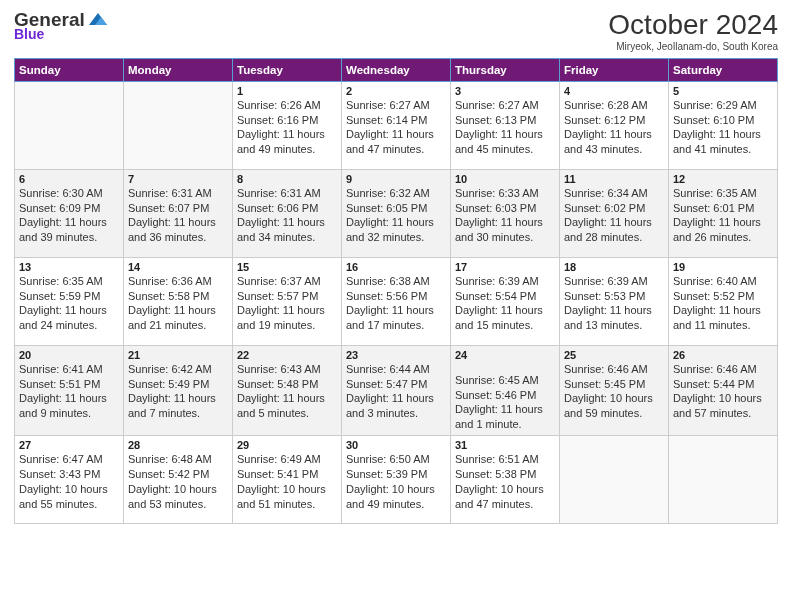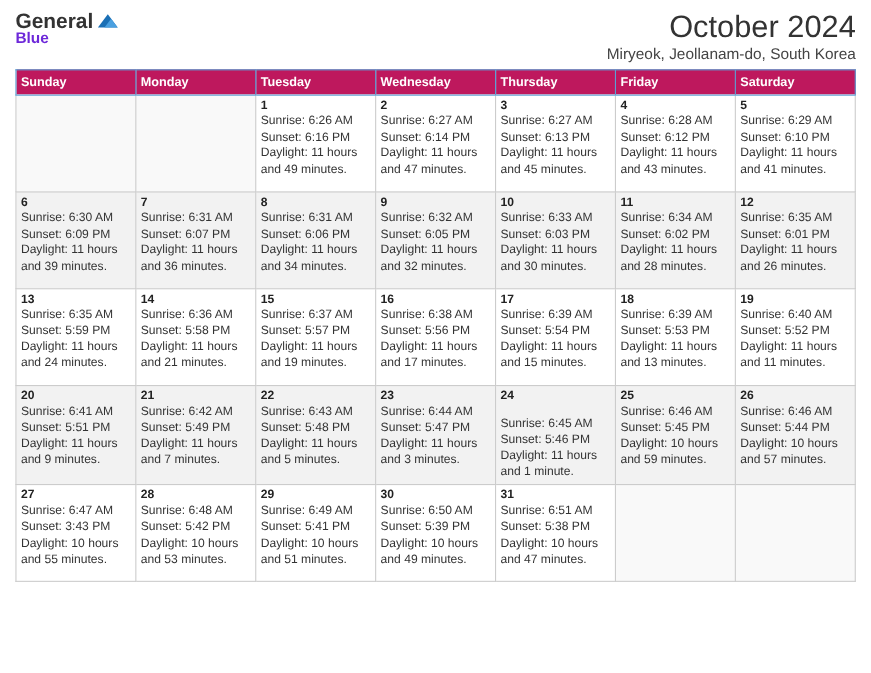--- a/index.html
+++ b/index.html
@@ -31,32 +31,32 @@
     .title-block {
       text-align: right;
     }
     .month-title {
       font-size: 28px;
       font-weight: normal;
       color: #333;
       line-height: 1.1;
     }
     .location {
-      font-size: 14px;
+      font-size: 10px;
       color: #444;
     }
     .calendar {
       flex: 1;
       border: 1px solid #ccc;
       border-collapse: collapse;
       width: 100%;
       table-layout: fixed;
     }
     .calendar th {
-      background-color: #be185d;
+      background-color: #701a75;
       color: #fff;
       font-size: 11.5px;
       font-weight: bold;
       padding: 5px 4px;
       text-align: left;
       border: 1px solid #5a9fd4;
     }
     .calendar td {
       vertical-align: top;
       border: 1px solid #ccc;

